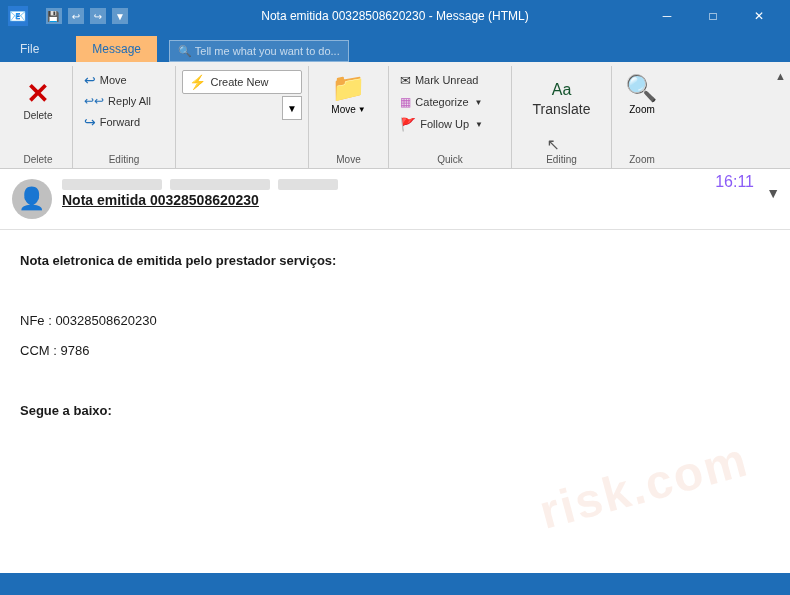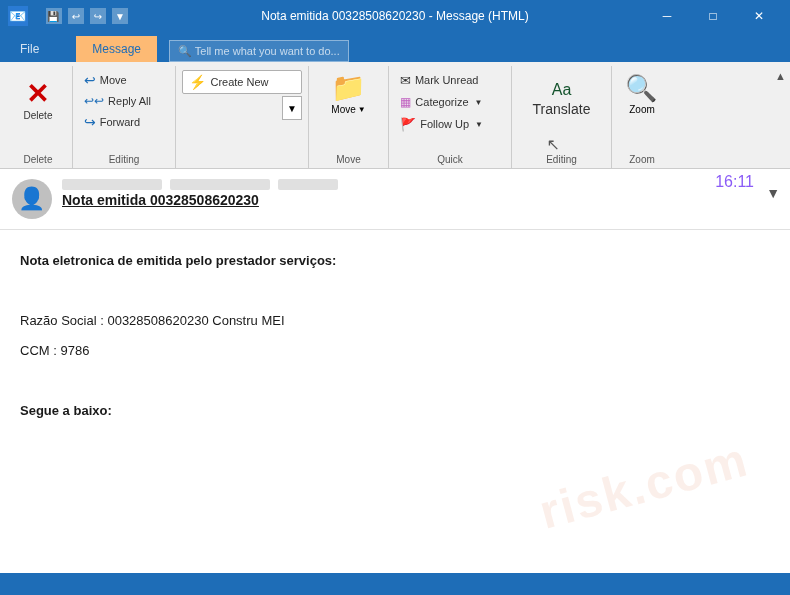--- a/index.html
+++ b/index.html
@@ -607,21 +607,21 @@
       </div>
       <div class="msg-subject">Nota emitida 00328508620230</div>
     </div>
     <div class="msg-time">16:11</div>
     <div class="msg-expand">▼</div>
   </div>
 
   <div class="msg-body">
     <p class="bold">Nota eletronica de emitida pelo prestador serviços:</p>
     <p>&nbsp;</p>
-    <p>Razão Social : 00328508620230 Constru MEI</p>
+    <p>NFe : 00328508620230</p>
     <p>CCM : 9786</p>
     <p>&nbsp;</p>
     <p class="bold">Segue a baixo:</p>
     <p>&nbsp;</p>
   </div>
 
   <div class="watermark">risk.com</div>
 </div>
 
 <div class="status-bar"></div>

